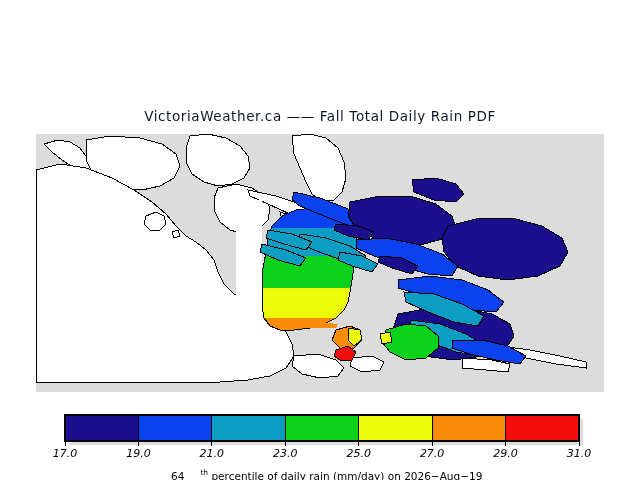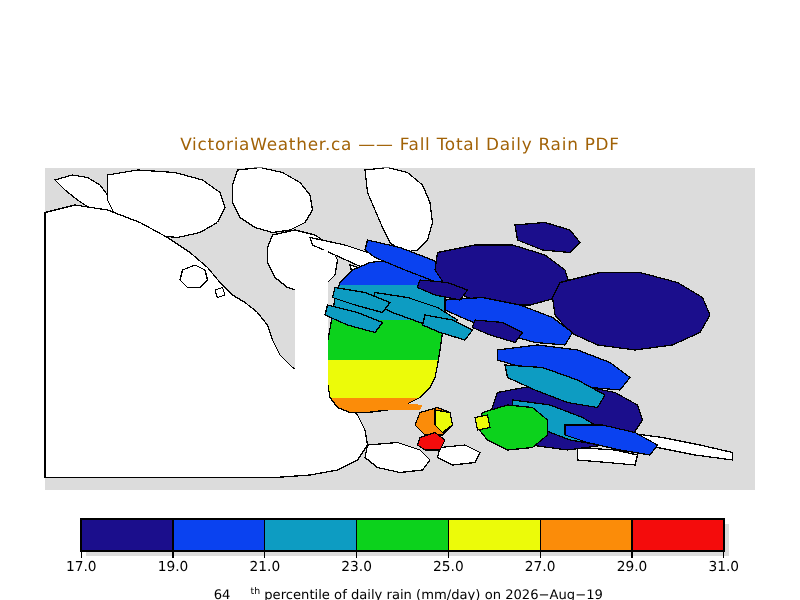--- a/index.html
+++ b/index.html
@@ -22,37 +22,38 @@
   }
   #title {
     position: absolute;
     left: 0;
     top: 108px;
     width: 640px;
     text-align: center;
     font-family: "DejaVu Sans", sans-serif;
     font-size: 13.5px;
     letter-spacing: 0.6px;
-    color: #a16207;
+    color: #0f172a;
     white-space: pre;
   }
   #map-wrap {
     position: absolute;
     left: 0px;
     top: 134px;
     width: 640px;
     height: 262px;
   }
   #map-svg { display: block; }
   #colorbar-wrap {
     position: absolute;
     left: 0px;
     top: 408px;
     width: 612px;
     height: 60px;
+    font-style: italic;
   }
   #cb-svg { display: block; }
   .cb-tick-label {
     font-family: "DejaVu Sans", sans-serif;
     font-size: 11px;
     fill: #000000;
   }
   #cb-caption {
     position: absolute;
     left: 0;

